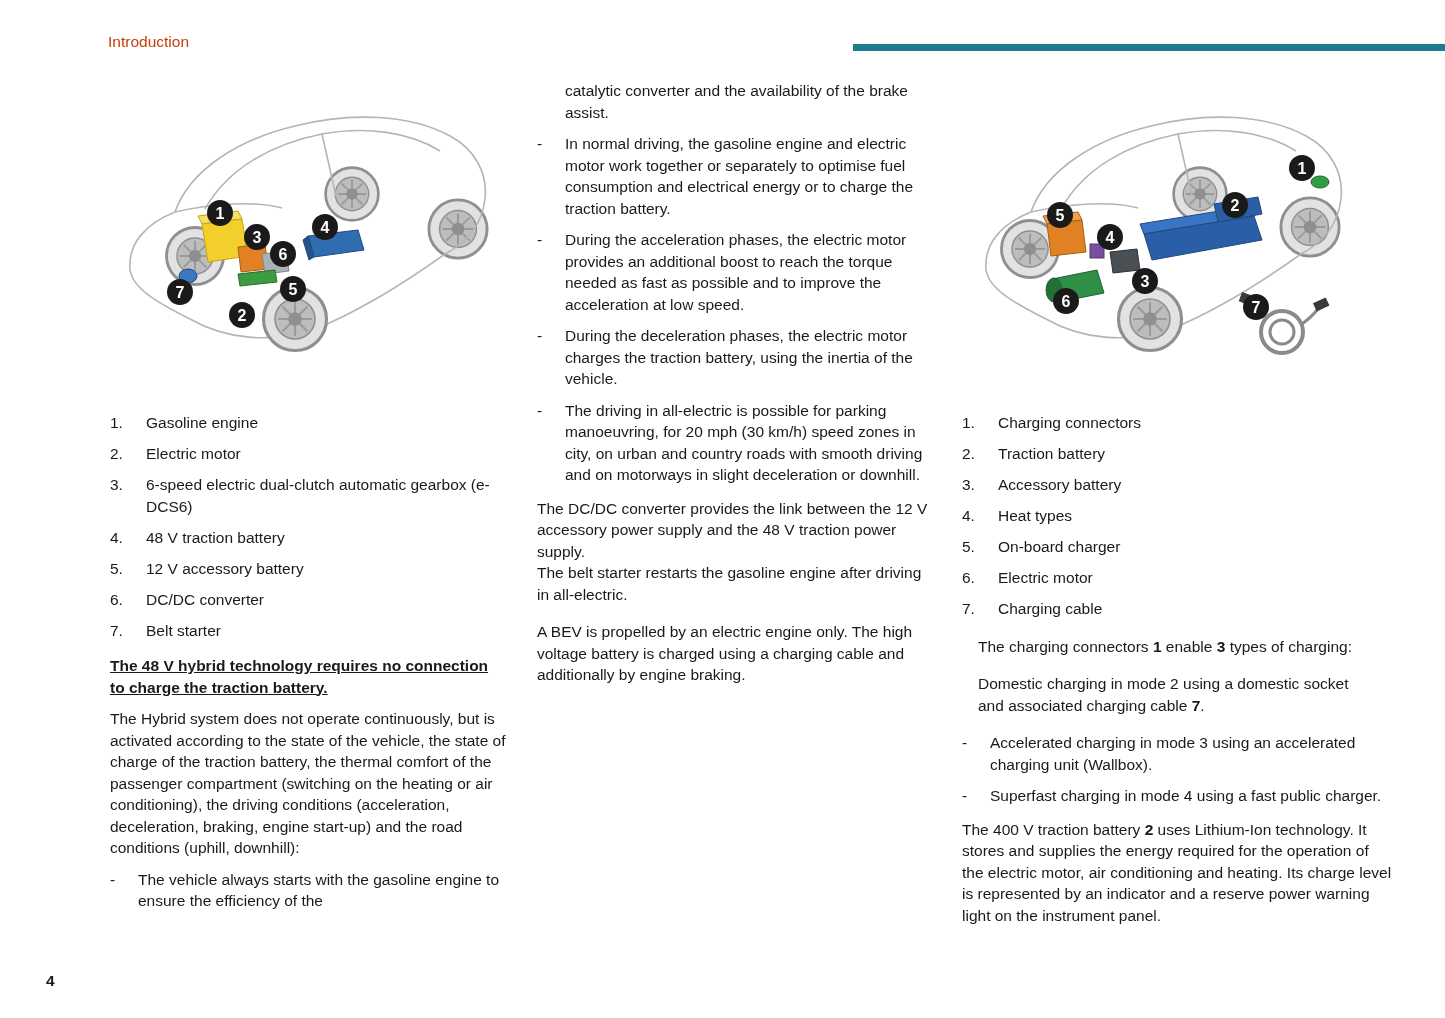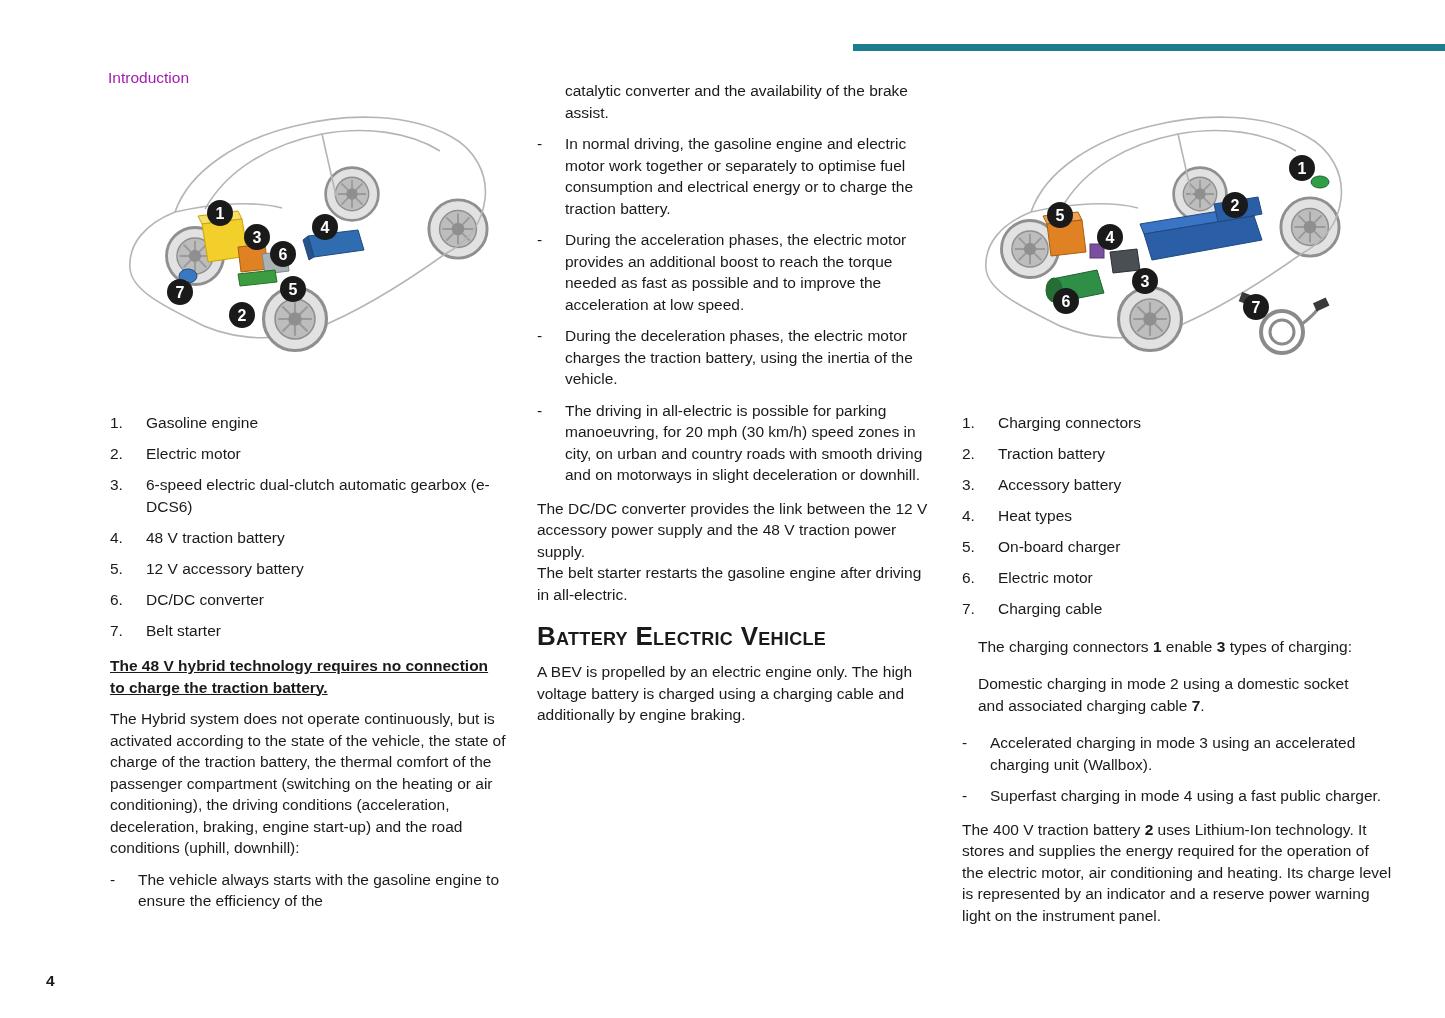--- a/index.html
+++ b/index.html
@@ -1,20 +1,20 @@
 <!DOCTYPE html>
 <html><head>
 <meta charset="utf-8">
 <style>
   html,body{margin:0;padding:0;}
   body{
     width:1445px;height:1018px;position:relative;background:#ffffff;
     font-family:"Liberation Sans", sans-serif;color:#1a1a1a;overflow:hidden;
   }
-  .page-header{position:absolute;left:108px;top:33px;font-size:15.5px;color:#a21caf;margin-top:36px;}
+  .page-header{position:absolute;left:108px;top:33px;font-size:15.5px;color:#c2410c;}
   .accent-bar{position:absolute;left:853px;top:44px;width:592px;height:7px;background:#1b7d8e;}
   .page-number{position:absolute;left:46px;top:972px;font-size:15.5px;font-weight:bold;}
   .col{position:absolute;font-size:15.5px;line-height:21.5px;}
   .col1{left:110px;top:84px;width:396px;}
   .col2{left:537px;top:80px;width:398px;}
   .col3{left:962px;top:84px;width:432px;}
   .diagram{display:block;margin:0 0 8px 0;}
   .lrow{display:flex;margin:0 0 9.5px 0;}
   .lnum{flex:0 0 36px;}
   .ltext{flex:1;}
@@ -167,21 +167,20 @@
     <span class="bdash">-</span>
     <span class="btext">The driving in all-electric is possible for parking manoeuvring, for 20 mph (30 km/h) speed zones in city, on urban and country roads with smooth driving and on motorways in slight deceleration or downhill.</span>
   </div>
 
   <div class="paras-block">
     <p>The DC/DC converter provides the link between the 12 V accessory power supply and the 48 V traction power supply.</p>
     <p>The belt starter restarts the gasoline engine after driving in all-electric.</p>
   </div>
 
   <h2 class="bev-heading">
-    <span class="line">Battery Electric Vehicle</span>
   </h2>
 
   <p class="para">A BEV is propelled by an electric engine only. The high voltage battery is charged using a charging cable and additionally by engine braking.</p>
 </div>
 
 <div class="col col3">
 
   <svg class="diagram" width="432" height="320" viewBox="0 0 432 320">
     <g>
       <use href="#wheel" transform="translate(238,110) scale(0.88)"></use>

